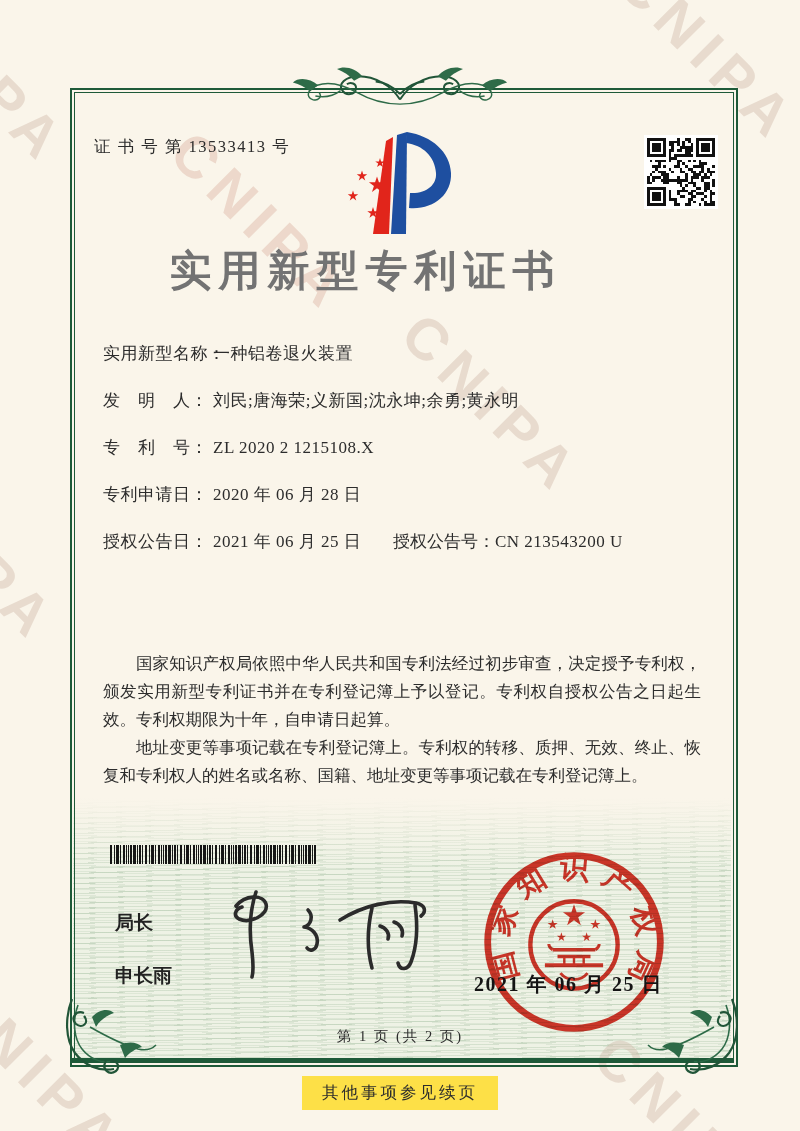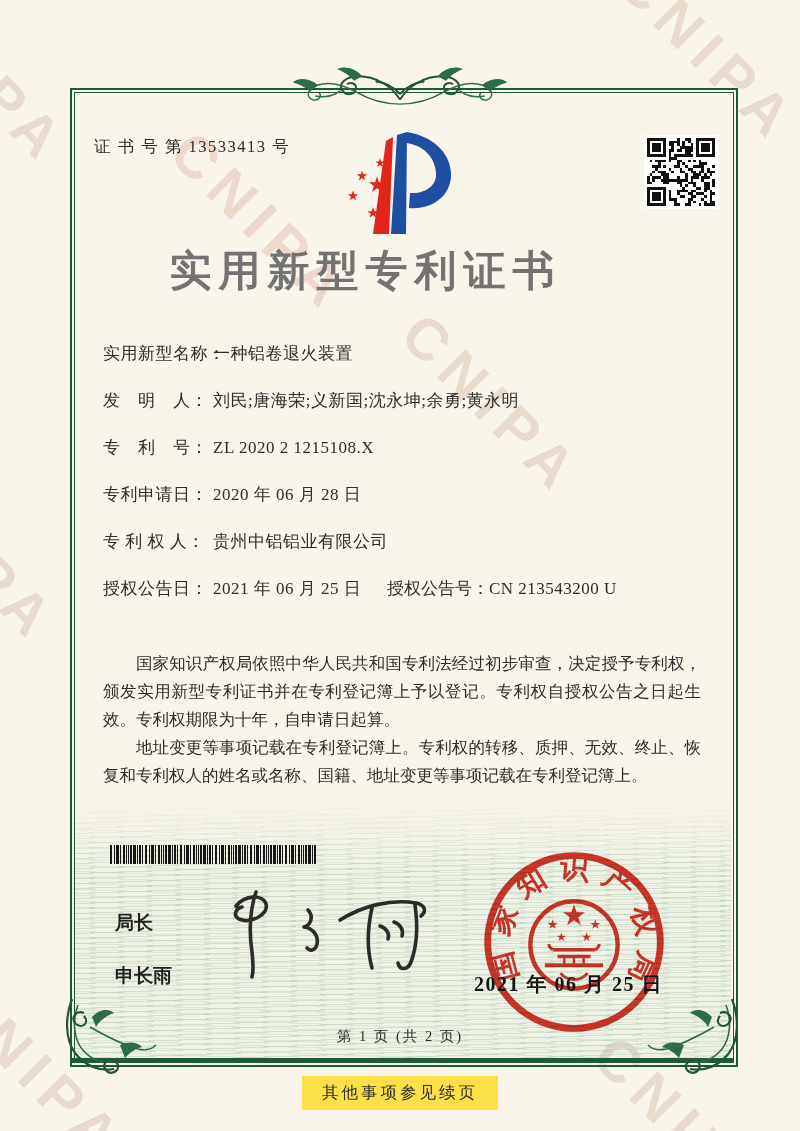--- a/index.html
+++ b/index.html
@@ -32,21 +32,21 @@
   .qr{position:absolute;left:644px;top:135px;width:74px;height:74px;background:#fff;padding:3px;box-sizing:border-box;z-index:3;}
   .qr svg{width:100%;height:100%;display:block;shape-rendering:crispEdges;}
   .logo{position:absolute;left:333px;top:131px;width:132px;height:110px;z-index:3;}
   .title{position:absolute;left:0;top:243px;width:731px;text-align:center;z-index:3;
          font-size:42px;font-weight:700;letter-spacing:7px;color:#737373;}
   
   .fields{position:absolute;left:103px;top:340px;width:600px;z-index:3;font-size:17px;}
   .frow{position:relative;line-height:28px;margin-bottom:19px;white-space:nowrap;}
   .flabel{display:inline-block;width:110px;letter-spacing:.5px;}
   .fvalue{letter-spacing:.5px;}
-  .fpair2{position:absolute;left:284px;top:0;}
+  .fpair2{position:absolute;left:290px;top:0;}
   
   .legal{position:absolute;left:103px;top:650px;width:598px;z-index:3;
          font-size:16.5px;line-height:28px;text-align:justify;}
   .legal p{margin:0;text-indent:2em;}
   
   .barcode{position:absolute;left:110px;top:845px;width:214px;height:19px;z-index:3;font-size:0;white-space:nowrap;overflow:hidden;}
   .barcode i{display:inline-block;height:100%;background:#161616;vertical-align:top;}
   
   .officer{position:absolute;left:115px;top:910px;z-index:3;
            font-family:"Liberation Sans","DejaVu Sans",sans-serif;font-weight:700;font-size:19px;color:#222;}
@@ -378,23 +378,20 @@
     <div class="frow">
       <span class="flabel">发　明　人：</span><span class="fvalue">刘民;唐海荣;义新国;沈永坤;余勇;黄永明</span>
     </div>
     <div class="frow">
       <span class="flabel">专　利　号：</span><span class="fvalue">ZL 2020 2 1215108.X</span>
     </div>
     <div class="frow">
       <span class="flabel">专利申请日：</span><span class="fvalue">2020 年 06 月 28 日</span>
     </div>
     <div class="frow">
-      <span class="flabel">专 利 权 人：</span><span class="fvalue">贵州中铝铝业有限公司</span>
-    </div>
-    <div class="frow">
       <span class="flabel">授权公告日：</span><span class="fvalue">2021 年 06 月 25 日</span>
       <span class="fpair2">
         <span>授权公告号：</span><span class="fvalue">CN 213543200 U</span>
       </span>
     </div>
   </div>
 
   <div class="legal">
     <p>国家知识产权局依照中华人民共和国专利法经过初步审查，决定授予专利权，颁发实用新型专利证书并在专利登记簿上予以登记。专利权自授权公告之日起生效。专利权期限为十年，自申请日起算。</p>
     <p>地址变更等事项记载在专利登记簿上。专利权的转移、质押、无效、终止、恢复和专利权人的姓名或名称、国籍、地址变更等事项记载在专利登记簿上。</p>

